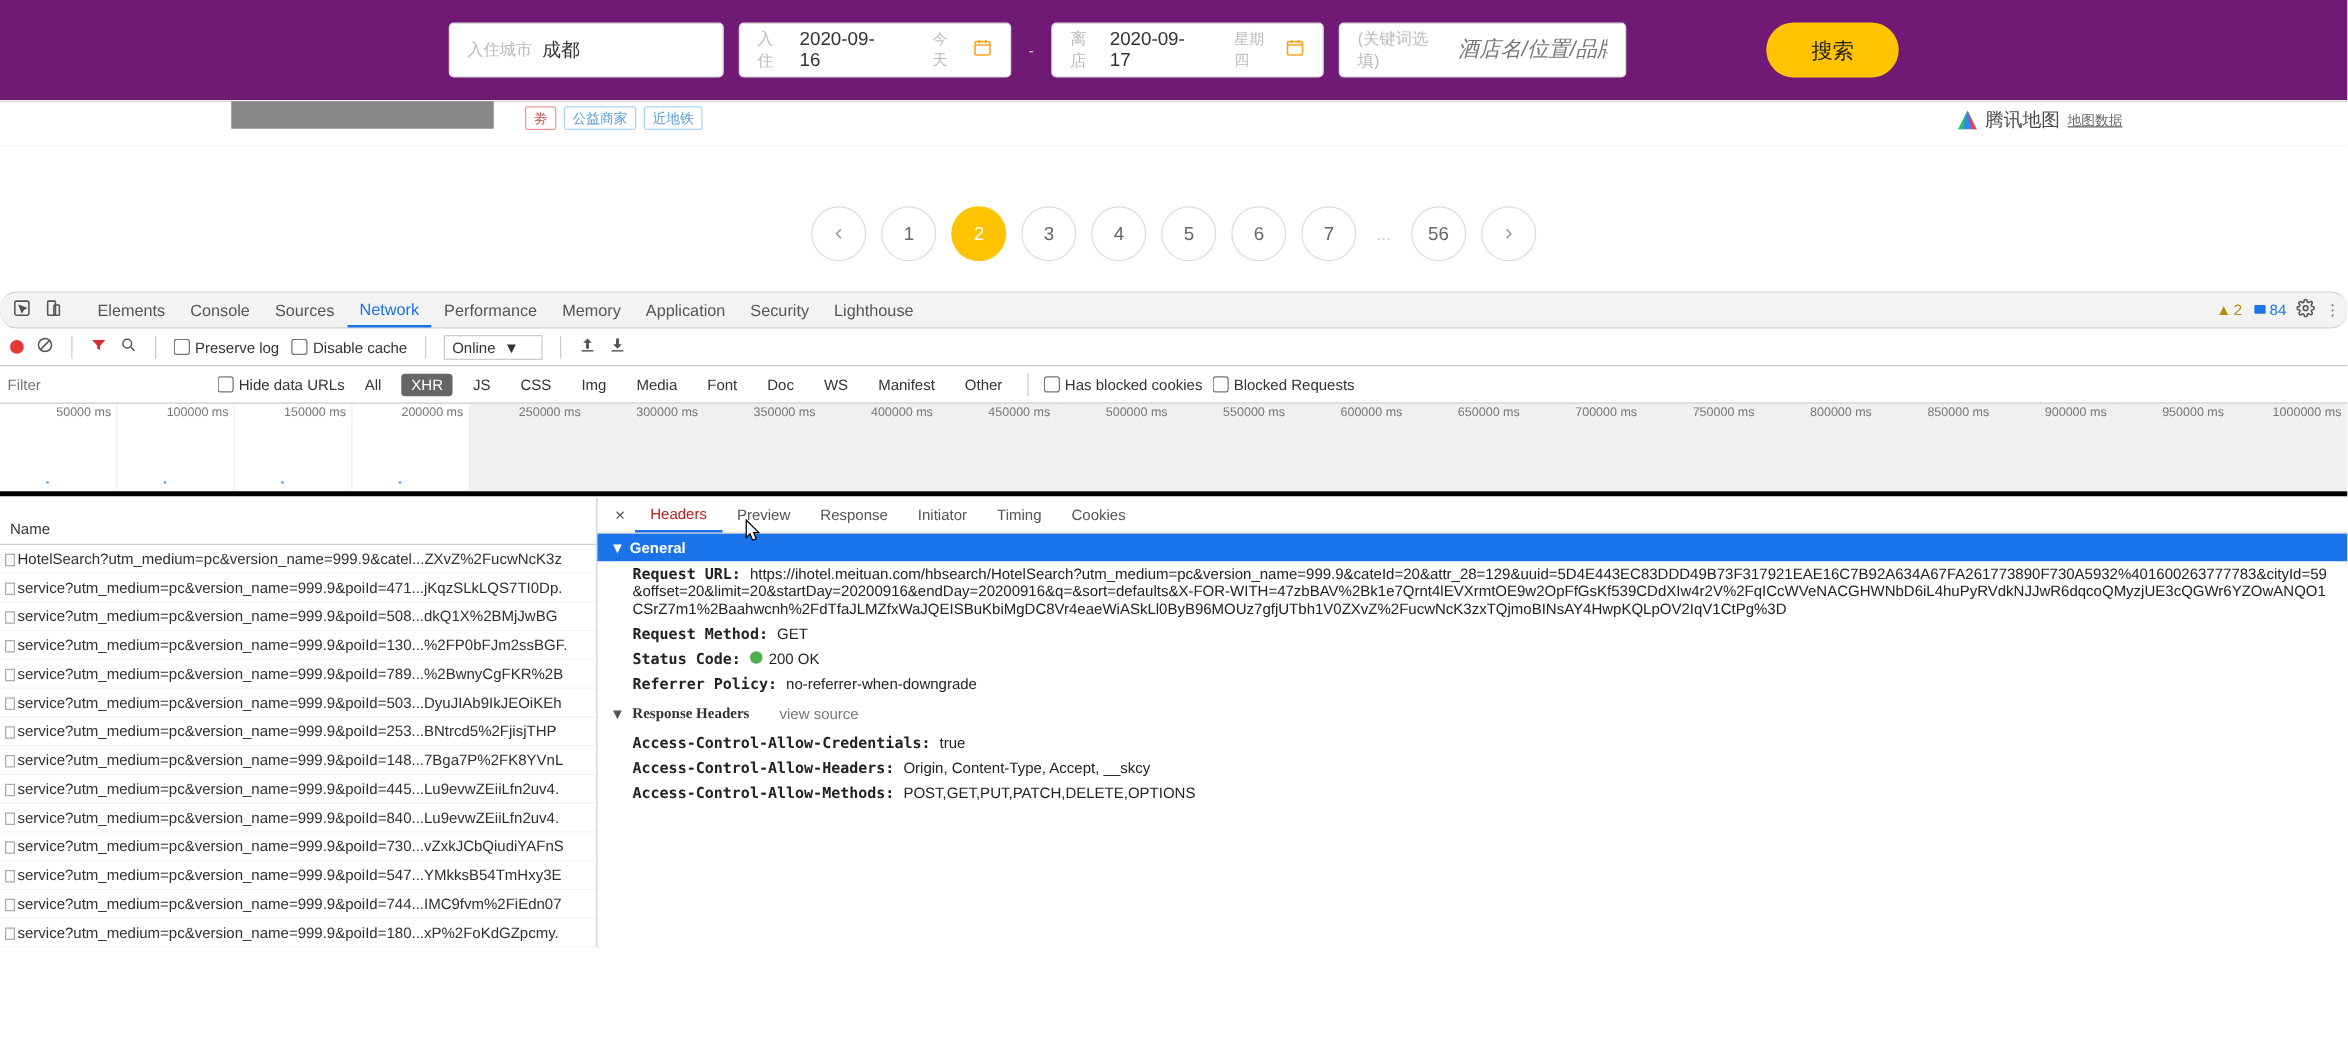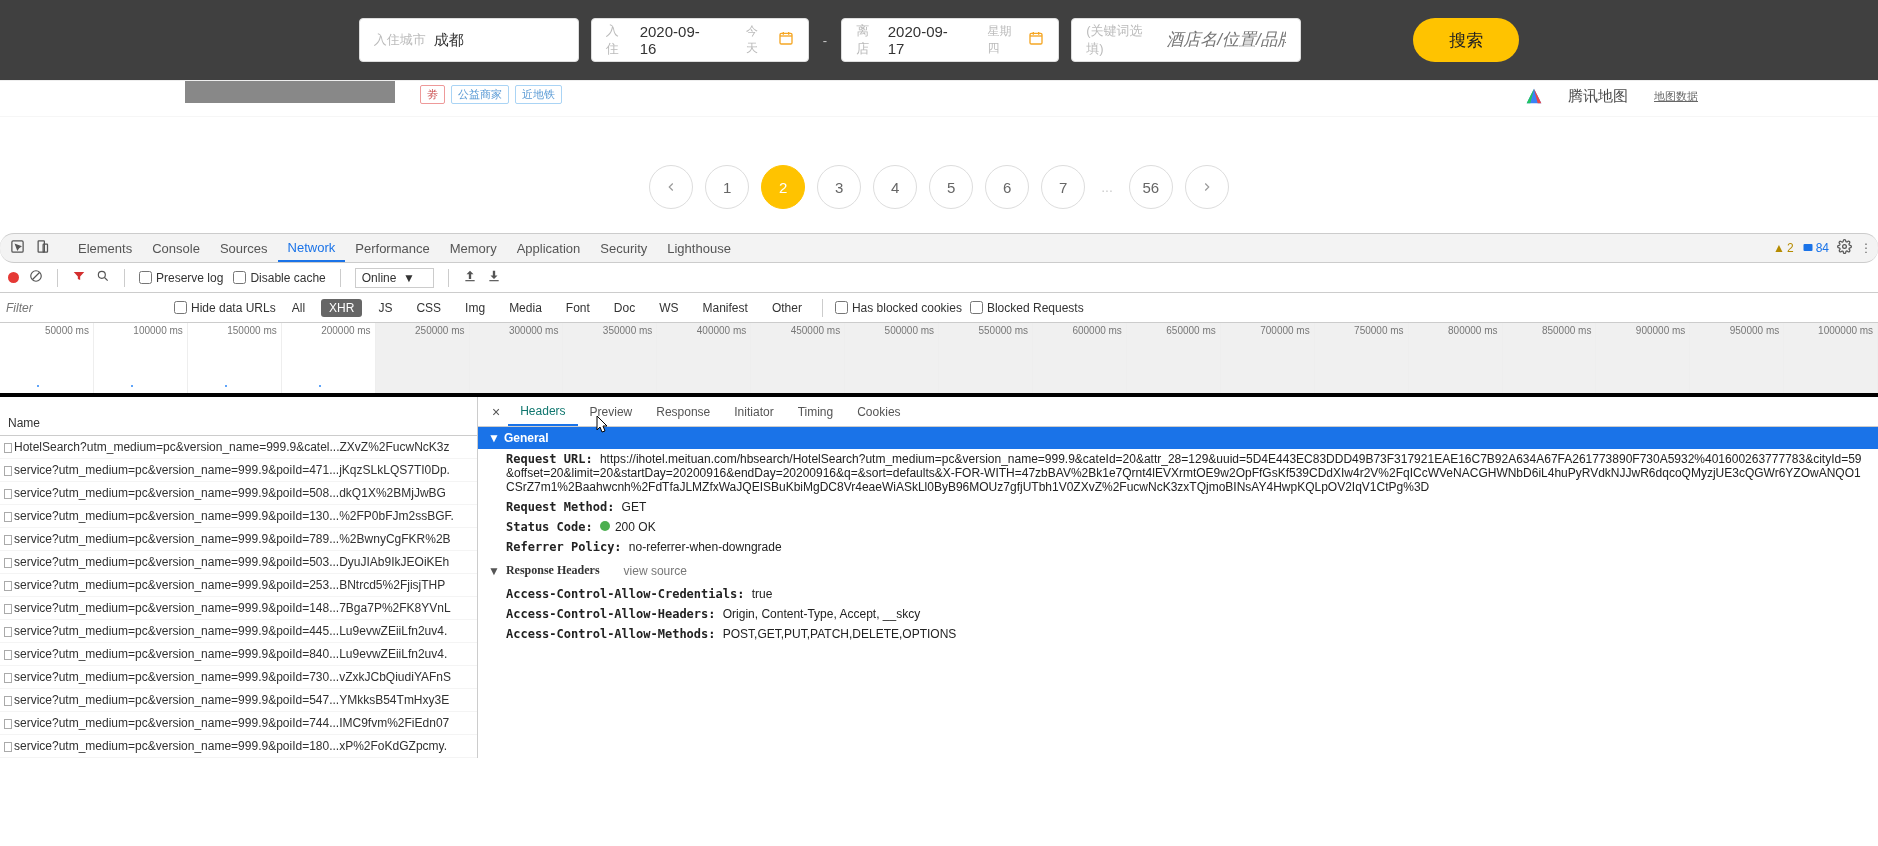--- a/index.html
+++ b/index.html
@@ -1,32 +1,32 @@
 <!DOCTYPE html>
 <html><head>
 <meta charset="utf-8">
 <style>
 * { margin: 0; padding: 0; box-sizing: border-box; font-family: "Helvetica Neue", Arial, "Microsoft YaHei", sans-serif; }
 body { background: #fff; font-size: 13px; color: #333; }
 
 
-.searchbar { background:#404040; padding:18px 0 18px 0; border-bottom:1px solid #eee; display:flex; gap:12px; align-items:center; justify-content:center;}
+.searchbar { background:#701a75; padding:18px 0 18px 0; border-bottom:1px solid #eee; display:flex; gap:12px; align-items:center; justify-content:center;}
 .sb-field { display:flex; align-items:center; border:1px solid #ddd; border-radius:4px; padding:0 14px; height:44px; background:#fff;}
 .sb-label { color:#bbb; font-size:13px; margin-right:8px;}
 .sb-value { color:#333; font-size:15px; font-weight:500;}
 .sb-extra { color:#bbb; font-size:12px; margin-left:30px;}
 .sb-icon { margin-left:8px; color:#f5a623; font-size:16px;}
 .sb-dash { color:#ccc; margin:0 2px;}
 .sb-keywords { width:230px;}
 .sb-keywords .sb-label { color:#bbb;}
 .sb-search { background:#ffc300; color:#222; font-size:17px; font-weight:500; border:none; border-radius:22px; padding:0 36px; height:44px; cursor:pointer; margin-left:100px;}
 
 
 .mapstrip { height:36px; position:relative; border-bottom:1px solid #f6f6f6;}
-.map-right { position:absolute; right:180px; top:4px; display:flex; align-items:center; gap:20px;}
+.map-right { position:absolute; right:180px; top:4px; display:flex; align-items:center; gap:0;}
 .map-logo { width:28px; height:22px; }
 .map-text { font-size:15px; color:#4a4a4a;}
 .map-link { font-size:11px; color:#666; text-decoration:underline; margin-left:6px;}
 .tags { position:absolute; left:420px; top:4px; display:flex; gap:6px;}
 .tag { border:1px solid #aad4f5; color:#5b9bd5; font-size:11px; padding:1px 6px; border-radius:2px;}
 .tag.red{border-color:#e99;color:#c55;}
 .imgplace {position:absolute; left:185px; top:0; width:210px; height:22px; background:#888; }
 
 
 .pagination { display:flex; gap:12px; justify-content:center; align-items:center; padding:48px 0 24px 0;}
@@ -49,21 +49,21 @@
 
 .dt-bar2 { display:flex; align-items:center; height:30px; border-bottom:1px solid #ccc; font-size:12px; color:#333; padding:0 8px; gap:10px;}
 .dot-red { width:11px; height:11px; background:#e53935; border-radius:50%;}
 .dt-ic { color:#555; cursor:pointer;}
 .filter-red{color:#d32f2f;}
 .dt-chk { display:flex; align-items:center; gap:4px;}
 .dt-chk input{width:13px;height:13px;}
 .dt-select { border:1px solid #ccc; padding:2px 18px 2px 6px; font-size:12px; position:relative;}
 
 .dt-bar3 { display:flex; align-items:center; height:30px; border-bottom:1px solid #ccc; font-size:12px; color:#333; padding:0 6px; gap:8px;}
-.filter-input { border:none; outline:none; font-size:12px; width:160px; color:#4d7c0f;font-style:italic;}
+.filter-input { border:none; outline:none; font-size:12px; width:160px; color:#4d7c0f;}
 .ftype { padding:2px 8px; cursor:pointer; border-radius:3px;}
 .ftype.active { background:#666; color:#fff;}
 .divider-v {border-left:1px solid #ccc; height:18px; margin:0 4px;}
 
 .timeline { display:flex; border-bottom:4px solid #000000; font-size:10px; color:#777; height:74px; overflow:hidden;}
 .tl-col { flex:1; border-right:1px solid #eee; position:relative;}
 .tl-label { position:absolute; top:2px; right:4px;}
 .tl-shaded{background:#f0f0f0;}
 .tl-dot {position:absolute; width:2px;height:2px;background:#60a5fa; left:40%; bottom:6px;}
 
@@ -71,21 +71,21 @@
 .req-list { width:478px; border-right:1px solid #ccc; font-size:12px; }
 .req-head { border-bottom:1px solid #ccc; padding:5px 8px; font-size:12px; color:#333;margin-top:14px;}
 .req-item { padding:4px 8px 4px 14px; border-bottom:1px solid #f4f4f4; color:#303030; white-space:nowrap; overflow:hidden; cursor:pointer; position:relative;}
 .req-item::before{content:''; position:absolute; left:4px; top:7px; width:6px;height:8px;border:1px solid #aaa;}
 .req-scroll { overflow-y:auto;}
 
 .detail { flex:1; font-size:12px; }
 .detail-tabs { display:flex; align-items:center; border-bottom:1px solid #ccc; height:30px; padding:0 6px;}
 .dt-close{padding:0 8px;color:#555;cursor:pointer;font-size:14px;}
 .detail-tab { padding:0 12px; height:100%; display:flex; align-items:center; cursor:pointer; color:#555;}
-.detail-tab.active { color:#0f766e; border-bottom:2px solid #1a73e8;}
+.detail-tab.active { color:#b91c1c; border-bottom:2px solid #1a73e8;}
 .cursor-ptr{position:absolute;}
 
 .section-hdr { background:#1a73e8; color:#fff; font-weight:bold; padding:4px 10px; display:flex; align-items:center; gap:4px;}
 .section-hdr2 { padding:6px 10px; display:flex; align-items:center; gap:6px; color:#333;}
 .section-hdr2 .toggle{color:#555;}
 .section-hdr2 b{font-weight:bold;font-family:Liberation Serif, serif;}
 .section-hdr2 .view-src{color:#777;margin-left:18px;font-weight:normal;}
 .kv { padding:3px 10px 3px 28px; font-family:Menlo,Consolas,monospace; font-size:12px; color:#222; word-break:break-all;}
 .kv b{font-weight:bold; font-family:inherit;}
 .kv .st-dot{display:inline-block;width:10px;height:10px;background:#4caf50;border-radius:50%;margin-right:5px;}

